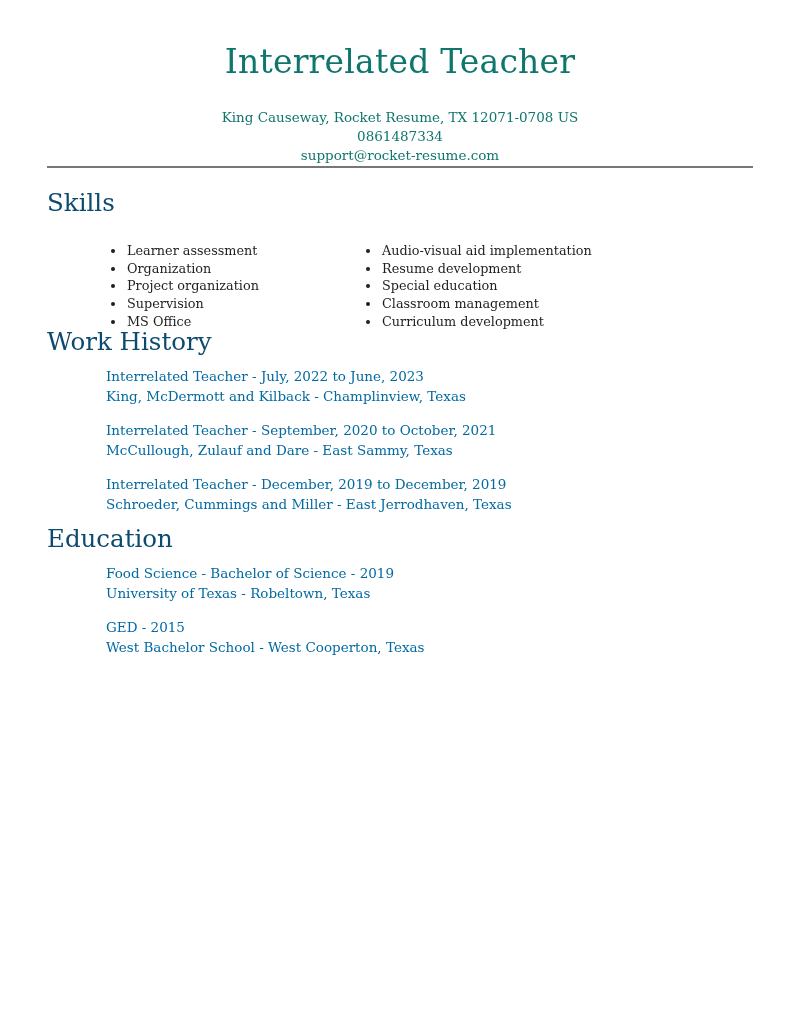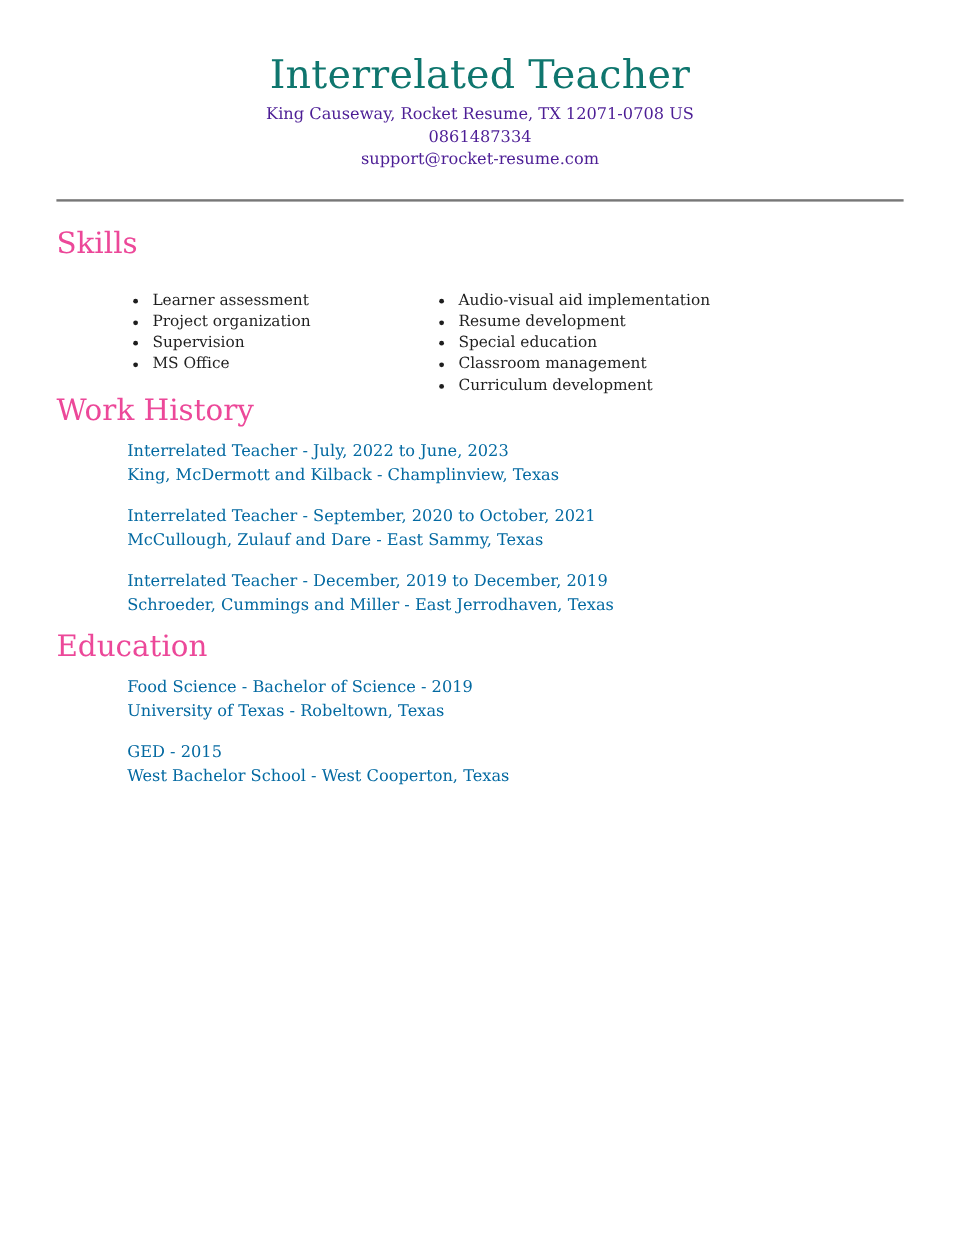--- a/index.html
+++ b/index.html
@@ -27,40 +27,40 @@
     }
     .name {
       font-size: 33px;
       font-weight: normal;
       margin: 0;
       line-height: 40px;
       letter-spacing: 0.2px;
       color: #0f766e;
     }
     .contact {
-      margin-top: 4px;
+      margin-top: 26px;
       font-size: 13.5px;
       line-height: 19px;
-      color: #4c1d95;
+      color: #0f766e;
     }
     .contact div { white-space: nowrap; }
     .divider {
       position: absolute;
       top: 166px;
       left: 0;
       width: 706px;
       height: 2px;
       background: #777777;
     }
     .section-title {
       font-size: 24.5px;
       font-weight: normal;
       margin: 0;
       line-height: 30px;
-      color: #ec4899;
+      color: #0c4a6e;
       position: absolute;
       left: 0;
     }
     .skills-title { top: 188px; }
     .work-title { top: 327px; }
     .edu-title { top: 524px; }
 
     .skills {
       position: absolute;
       top: 242px;
@@ -123,20 +123,21 @@
     </div>
   </div>
 
   <div class="divider"></div>
 
   <h2 class="section-title skills-title">Skills</h2>
 
   <div class="skills">
     <ul class="col-left">
       <li><span class="bullet"></span><span>Learner assessment</span></li>
+      <li><span class="bullet"></span><span>Organization</span></li>
       <li><span class="bullet"></span><span>Project organization</span></li>
       <li><span class="bullet"></span><span>Supervision</span></li>
       <li><span class="bullet"></span><span>MS Office</span></li>
     </ul>
     <ul class="col-right">
       <li><span class="bullet"></span><span>Audio-visual aid implementation</span></li>
       <li><span class="bullet"></span><span>Resume development</span></li>
       <li><span class="bullet"></span><span>Special education</span></li>
       <li><span class="bullet"></span><span>Classroom management</span></li>
       <li><span class="bullet"></span><span>Curriculum development</span></li>

